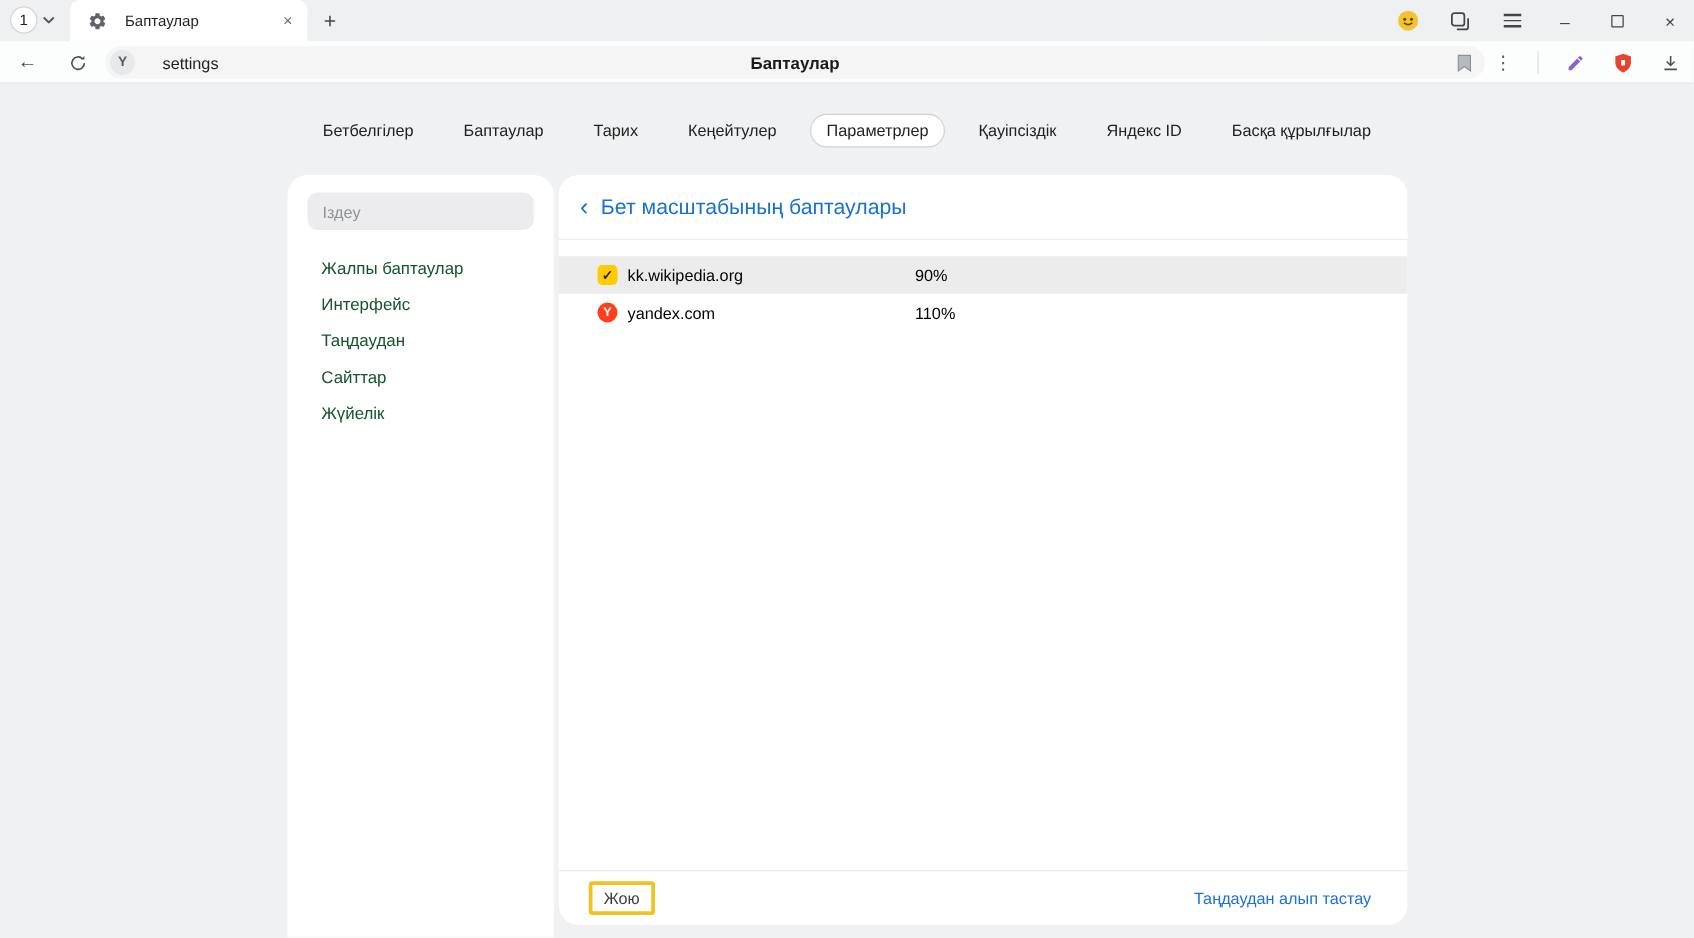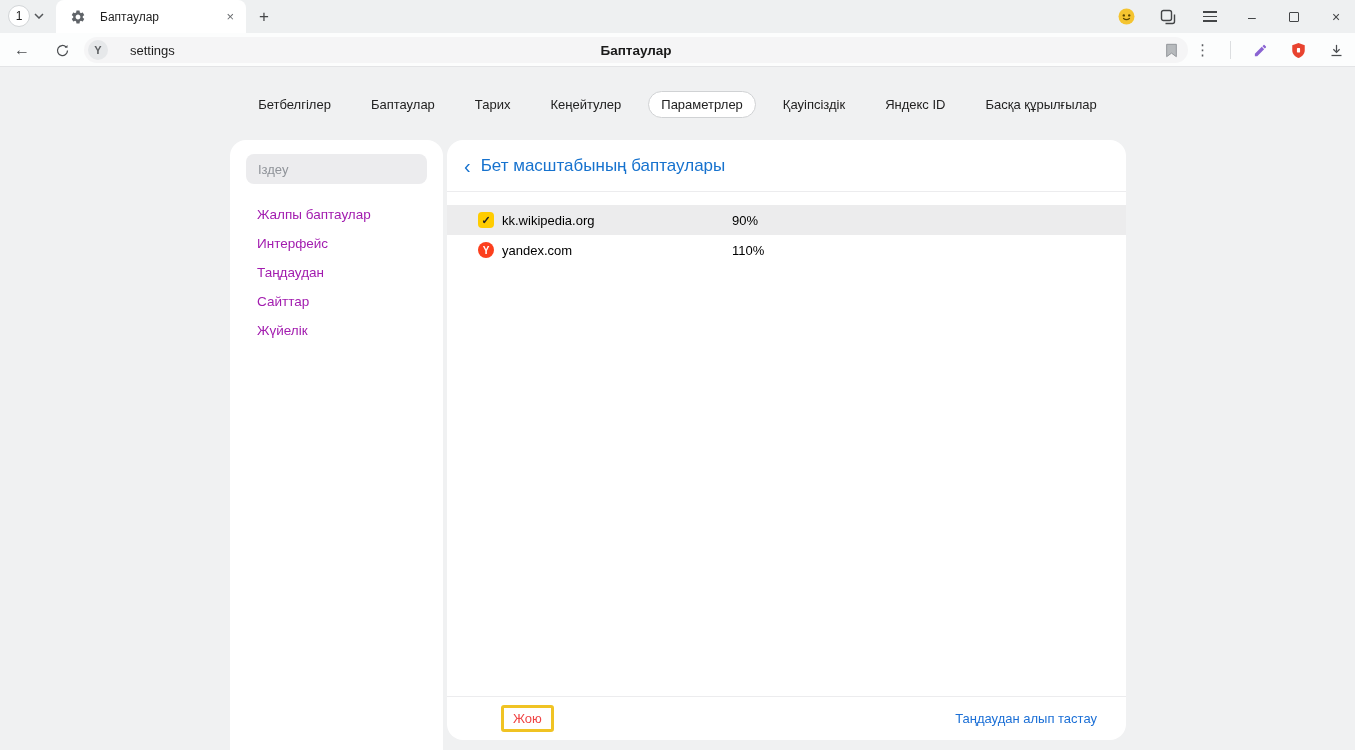--- a/index.html
+++ b/index.html
@@ -48,40 +48,40 @@
   .navtab { font-size:13px; color:#222; padding:5px 12px; border:1px solid transparent; border-radius:14px;
             white-space:nowrap; cursor:default; }
   .navtab.active { background:#fff; border-color:#d0d2d4; }
 
   .card { position:absolute; background:#fff; border-radius:16px; }
   .sidebar { left:230px; top:140px; width:213px; height:720px; }
   .searchbox { margin:14px 16px 0 16px; height:30px; background:#ececee; border-radius:8px; border:none;
                width:181px; padding:0 12px; font-size:13px; color:#33383d; font-family:"Liberation Sans",sans-serif; }
   .searchbox::placeholder { color:#8f9399; opacity:1; }
   .side-list { margin-top:16px; }
-  .side-item { height:29px; display:flex; align-items:center; padding-left:27px; font-size:13.5px; color:#a21caf; cursor:default; }
+  .side-item { height:29px; display:flex; align-items:center; padding-left:27px; font-size:13.5px; color:#14532d; cursor:default; }
 
   .main { left:447px; top:140px; width:679px; height:600px; display:flex; flex-direction:column; }
   .main-header { height:52px; display:flex; align-items:center; padding-left:17px; border-bottom:1px solid #ececee; }
   .back-chevron { color:#1672ce; font-size:20px; line-height:1; margin-right:10px; }
   .main-title { color:#1672ce; font-size:17px; }
   .rows { flex:1; padding-top:13px; }
   .zoom-row { height:30px; display:flex; align-items:center; padding-left:31px; }
   .zoom-row.selected { background:#ececed; }
   .row-icon { width:16px; height:16px; margin-right:8px; flex:0 0 16px; }
   .checkbox { background:#ffcc00; border-radius:4px; display:flex; align-items:center; justify-content:center;
               font-size:11px; font-weight:bold; color:#222; }
   .favicon { background:#fc3f1d; border-radius:50%; display:flex; align-items:center; justify-content:center;
              font-size:10px; font-weight:bold; color:#fff; }
   .site-name { width:230px; font-size:13px; color:#000; }
   .zoom-val { font-size:13px; color:#000; }
   .main-footer { height:44px; border-top:1px solid #ececee; display:flex; align-items:center;
                  justify-content:space-between; padding:0 29px 0 24px; }
   .delete-btn { border:3px solid #f0c323; background:#fff; border-radius:3px; padding:3px 9px;
-                font-size:13px; color:#ef4444; font-family:"Liberation Sans",sans-serif; cursor:default;margin-left:30px; }
+                font-size:13px; color:#404040; font-family:"Liberation Sans",sans-serif; cursor:default; }
   .deselect-link { font-size:13px; color:#1b6fd6; cursor:default; }
 
   svg { display:block; }
 </style>
 </head>
 <body>
 
 <div class="tabbar">
   <div class="tabgroup">
     <div class="tabcount">1</div>

